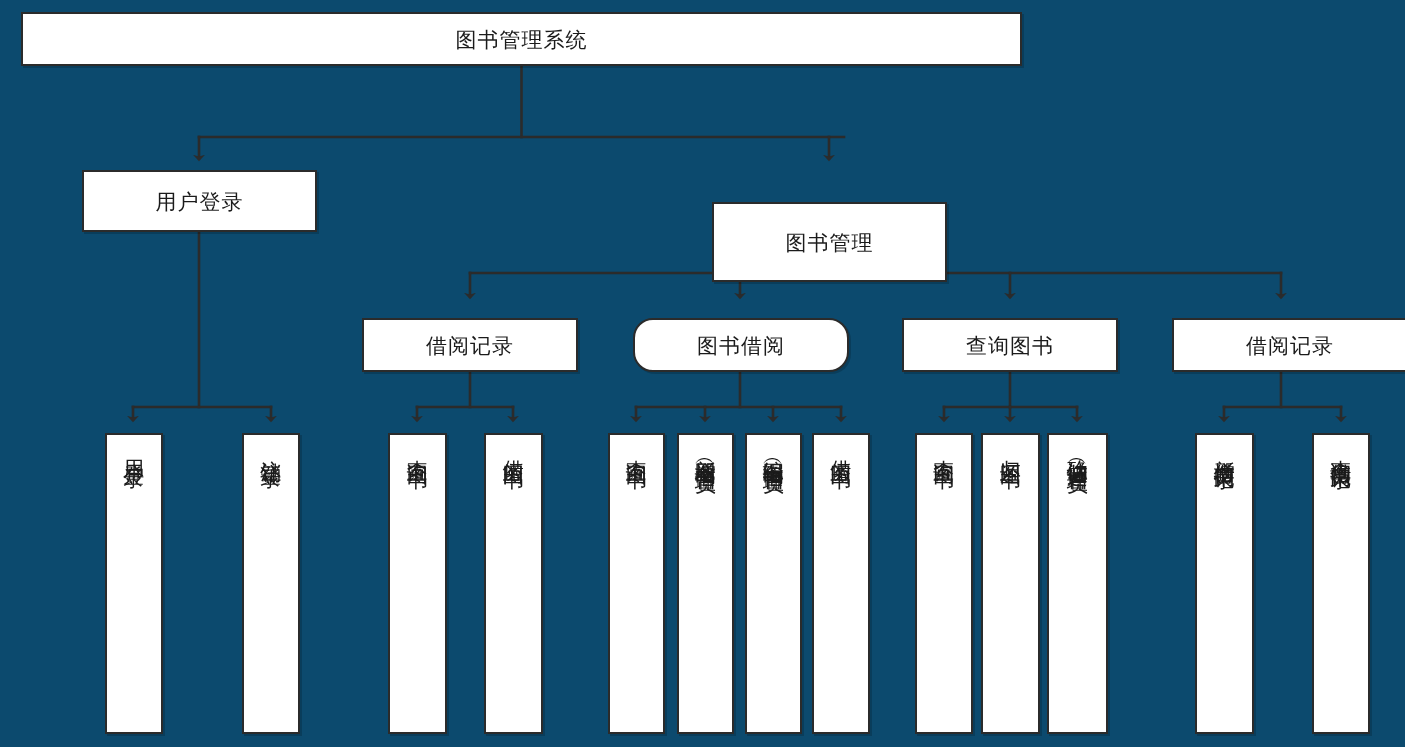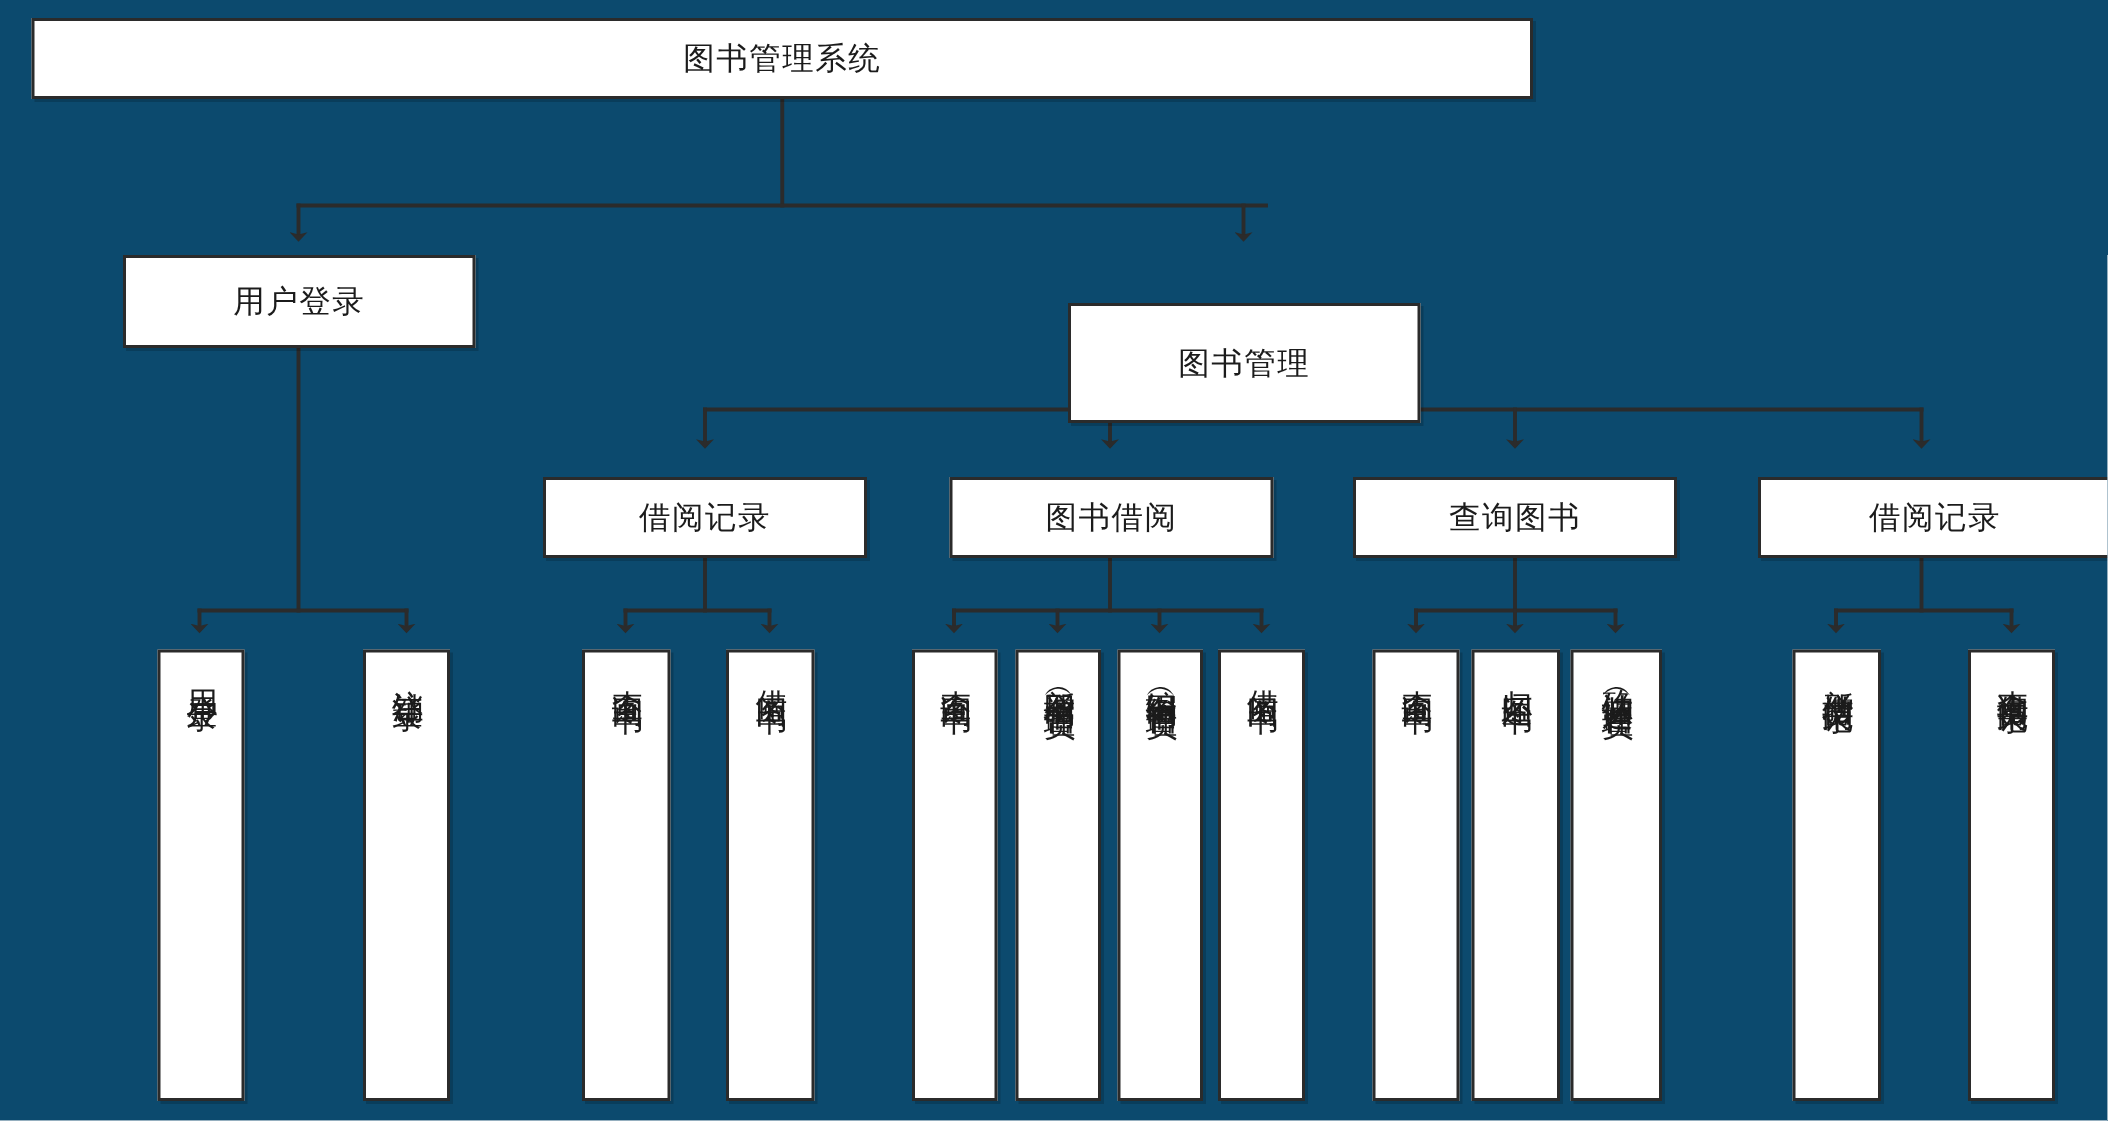--- a/index.html
+++ b/index.html
@@ -137,21 +137,21 @@
   <div class="node h" style="left:82px; top:170px; width:235px; height:62px;">
     <span class="label">用户登录</span>
   </div>
   <div class="node h" style="left:712px; top:170px; width:235px; height:80px;margin-top:32px;">
     <span class="label">图书管理</span>
   </div>
 
   <div class="node h" style="left:362px; top:318px; width:216px; height:54px;">
     <span class="label">借阅记录</span>
   </div>
-  <div class="node h" style="left:633px; top:318px; width:216px; height:54px;">
+  <div class="node h" style="left:633px; top:318px; width:216px; height:54px;border-radius:20px;">
     <span class="label">图书借阅</span>
   </div>
   <div class="node h" style="left:902px; top:318px; width:216px; height:54px;">
     <span class="label">查询图书</span>
   </div>
   <div class="node h" style="left:1172px; top:318px; width:236px; height:54px;">
     <span class="label">借阅记录</span>
   </div>
 
   <div class="node v" style="left:105px; top:433px; width:58px; height:301px;">

